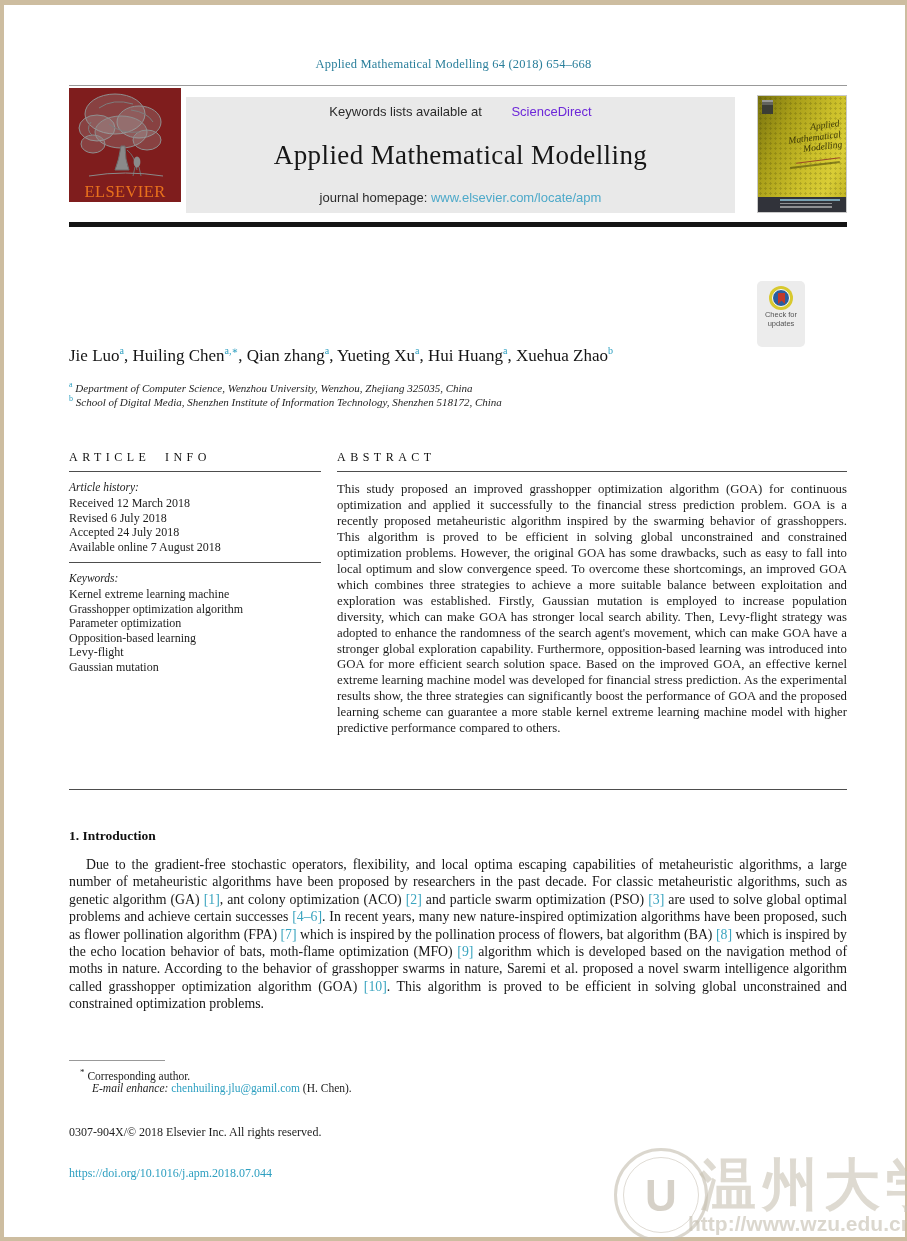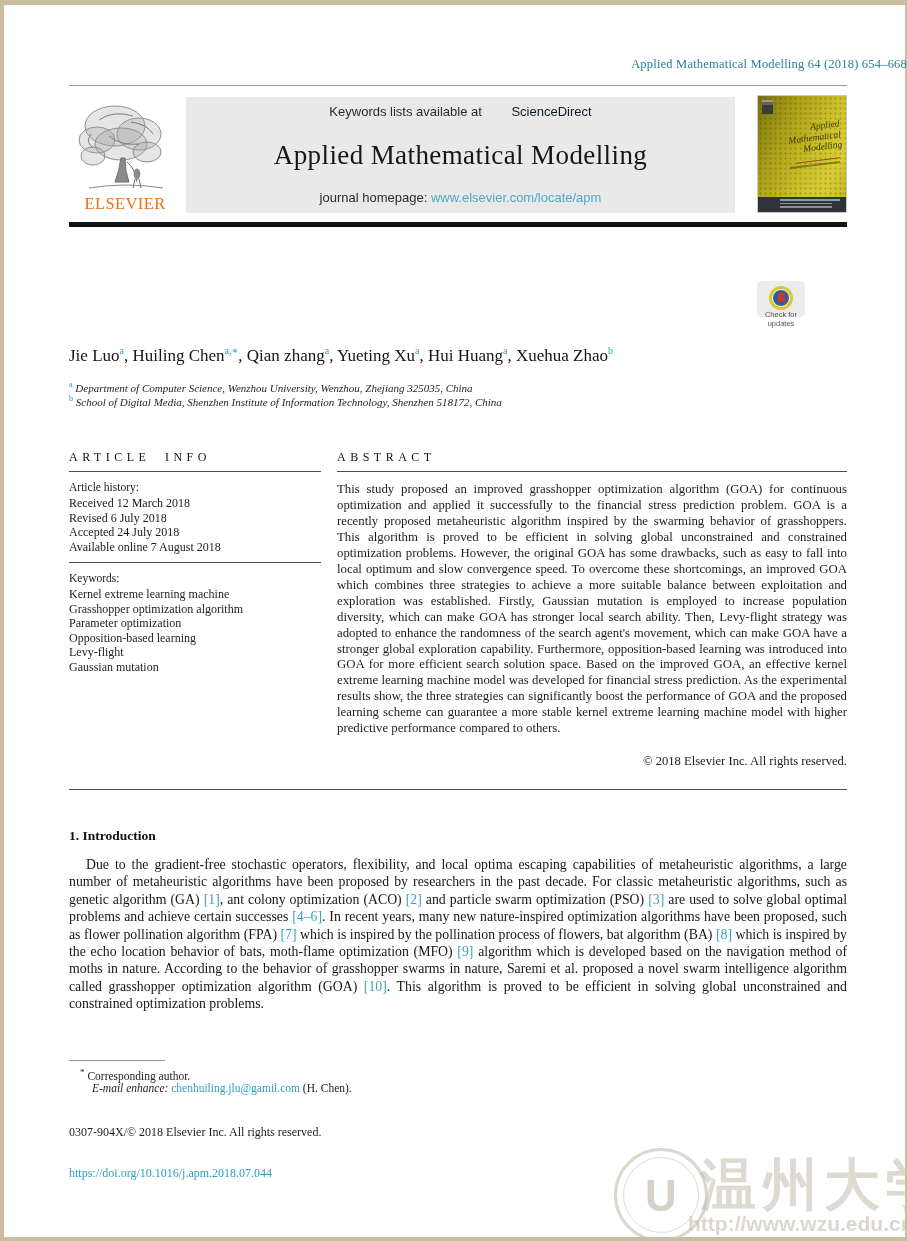--- a/index.html
+++ b/index.html
@@ -3,60 +3,60 @@
 <meta charset="utf-8">
 <style>
   * { margin:0; padding:0; box-sizing:border-box; }
   html,body { width:907px; height:1241px; }
   body { font-family:"Liberation Serif","DejaVu Serif",serif; background:#cdbda0; }
   .page { position:relative; width:907px; height:1241px; background:#cdbda0; overflow:hidden; }
   .sheet { position:absolute; top:5px; left:4px; right:2px; bottom:4px; background:#ffffff; }
   .abs { position:absolute; }
 
   
-  .citation { top:57px; left:0; width:907px; text-align:right; font-size:12.5px; color:#2a7f9b; letter-spacing:.2px; }
+  .citation { top:57px; left:0; width:907px; text-align:center; font-size:12.5px; color:#2a7f9b; letter-spacing:.2px; }
   .rule { background:#999; height:1px; }
   .rule-dark { background:#4d4d4d; height:1px; }
   .rule-thick { background:#141414; height:5px; }
 
   .banner-gray { top:97px; left:186px; width:549px; height:116px; background:#e9e9e9; }
   .contents-line { top:104px; left:186px; width:549px; text-align:center; font-family:"Liberation Sans","DejaVu Sans",sans-serif; font-size:13px; color:#2b2b2b; }
-  .sciencedirect { color:#0f172a; text-decoration:none;margin-left:26px; }
+  .sciencedirect { color:#6d28d9; text-decoration:none;margin-left:26px; }
   .journal-title { top:140px; left:186px; width:549px; text-align:center; font-size:27px; color:#161616; letter-spacing:.4px; }
   .homepage-line { top:190px; left:186px; width:549px; text-align:center; font-family:"Liberation Sans","DejaVu Sans",sans-serif; font-size:13px; color:#2b2b2b; }
   .homepage-url { color:#4da9c9; text-decoration:none; }
 
-  .elsevier-box { top:100px; left:69px; width:112px; height:114px; background:#ffffff; text-align:center; }
+  .elsevier-box { top:88px; left:69px; width:112px; height:114px; background:#7f1d1d; text-align:center; }
   .elsevier-word { position:absolute; bottom:0; left:0; width:112px; font-size:16.5px; color:#e9711c; letter-spacing:.4px; }
 
   .cover { top:95px; left:757px; width:90px; height:118px; background:linear-gradient(115deg,#76710e 0%,#a89e18 28%,#ccc02a 58%,#d9cd36 78%,#bdb022 100%); border:1px solid #c9c9c9; overflow:hidden; }
   .cover-dots { position:absolute; inset:0; background-image:radial-gradient(circle, rgba(40,40,0,.18) 1px, transparent 1.4px); background-size:5px 5px; }
   .cover-title { position:absolute; top:26px; right:5px; width:62px; font-style:italic; font-size:9.5px; line-height:10.5px; color:#3c3806; text-align:right; transform:rotate(-7deg); }
   .cover-redline { position:absolute; top:64px; right:6px; width:44px; height:1px; background:#9c4a28; transform:rotate(-7deg); }
   .cover-sub { position:absolute; top:68px; right:6px; width:50px; height:2px; background:rgba(60,56,6,.5); transform:rotate(-7deg); }
   .cover-band { position:absolute; bottom:0; left:0; width:100%; height:15px; background:#31333a; }
   .cover-band i { display:block; height:1.6px; background:rgba(140,190,210,.8); margin:2px 6px 0 22px; }
   .cover-band i+i { background:rgba(220,220,220,.55); margin-right:14px; }
   .cover-emblem { position:absolute; top:4px; left:4px; width:11px; height:14px; background:#3b3d35; box-shadow:inset 0 2px 0 rgba(255,255,255,.35), inset 0 5px 0 rgba(255,255,255,.2); }
 
   
   .art-title { top:273px; left:69px; width:640px; font-size:23.5px; line-height:29.5px; color:#121212; }
-  .badge { top:281px; left:757px; width:48px; height:36px; background:#ececec; border-radius:5px; text-align:center; cursor:pointer; }
+  .badge { top:281px; left:757px; width:48px; height:66px; background:#ececec; border-radius:5px; text-align:center; cursor:pointer; }
   .badge-circle { position:absolute; top:5px; left:12px; width:24px; height:24px; border-radius:50%; background:#d8c92f; }
   .badge-inner { position:absolute; top:3px; left:3px; width:18px; height:18px; border-radius:50%; background:#2a5d9e; border:1.5px solid #fff; }
   .badge-text { position:absolute; top:30px; left:0; width:48px; font-family:"Liberation Sans","DejaVu Sans",sans-serif; font-size:7.5px; line-height:8.5px; color:#555; }
   .authors { top:345px; left:69px; width:720px; font-size:17px; color:#141414; }
   .authors sup, .teal-sup { color:#2d9fc0; }
   .authors sup { font-size:10px; }
   .affil { left:69px; width:720px; font-size:11px; font-style:italic; color:#1e1e1e; }
   .affil sup { font-size:8px; color:#2d9fc0; font-style:normal; }
 
   
   .col-head { font-size:12px; color:#111; letter-spacing:4.5px; word-spacing:7px; }
-  .info-label { font-size:11.5px; color:#1c1c1c; }
+  .info-label { font-style:italic; font-size:11.5px; color:#1c1c1c; }
   .info-line { font-size:12px; color:#1c1c1c; line-height:14.6px; }
   .abstract-text { text-align:justify; font-size:12.8px; line-height:15.95px; color:#1c1c1c; }
   .abstract-copy { text-align:right; font-size:12.6px; color:#1c1c1c; }
 
   
   .sec-head { font-size:13.5px; font-weight:bold; color:#111; }
   .body-par { text-align:justify; font-size:13.8px; line-height:17.4px; color:#161616; text-indent:17px; }
   .cite { color:#3aa4bf; cursor:pointer; }
 
   
@@ -167,21 +167,20 @@
     <div class="info-line">Grasshopper optimization algorithm</div>
     <div class="info-line">Parameter optimization</div>
     <div class="info-line">Opposition-based learning</div>
     <div class="info-line">Levy-flight</div>
     <div class="info-line">Gaussian mutation</div>
   </div>
 
   <div class="abs col-head" style="top:450px; left:337px;">ABSTRACT</div>
   <div class="abs rule-dark" style="top:471px; left:337px; width:510px;"></div>
   <div class="abs abstract-text" style="top:482px; left:337px; width:510px;">This study proposed an improved grasshopper optimization algorithm (GOA) for continuous optimization and applied it successfully to the financial stress prediction problem. GOA is a recently proposed metaheuristic algorithm inspired by the swarming behavior of grasshoppers. This algorithm is proved to be efficient in solving global unconstrained and constrained optimization problems. However, the original GOA has some drawbacks, such as easy to fall into local optimum and slow convergence speed. To overcome these shortcomings, an improved GOA which combines three strategies to achieve a more suitable balance between exploitation and exploration was established. Firstly, Gaussian mutation is employed to increase population diversity, which can make GOA has stronger local search ability. Then, Levy-flight strategy was adopted to enhance the randomness of the search agent's movement, which can make GOA have a stronger global exploration capability. Furthermore, opposition-based learning was introduced into GOA for more efficient search solution space. Based on the improved GOA, an effective kernel extreme learning machine model was developed for financial stress prediction. As the experimental results show, the three strategies can significantly boost the performance of GOA and the proposed learning scheme can guarantee a more stable kernel extreme learning machine model with higher predictive performance compared to others.</div>
-  <div class="abs abstract-copy" style="top:754px; left:337px; width:510px;">© 2018 Elsevier Inc. All rights reserved.</div>
 
   <div class="abs rule-dark" style="top:789px; left:69px; width:778px;"></div>
 
   <div class="abs sec-head" style="top:828px; left:69px;">1. Introduction</div>
   <div class="abs body-par" style="top:856px; left:69px; width:778px;"><span>Due to the gradient-free stochastic operators, flexibility, and local optima escaping capabilities of metaheuristic algorithms, a large number of metaheuristic algorithms have been proposed by researchers in the past decade. For classic metaheuristic algorithms, such as genetic algorithm (GA) </span><span class="cite">[1]</span><span>, ant colony optimization (ACO) </span><span class="cite">[2]</span><span> and particle swarm optimization (PSO) </span><span class="cite">[3]</span><span> are used to solve global optimal problems and achieve certain successes </span><span class="cite">[4–6]</span><span>. In recent years, many new nature-inspired optimization algorithms have been proposed, such as flower pollination algorithm (FPA) </span><span class="cite">[7]</span><span> which is inspired by the pollination process of flowers, bat algorithm (BA) </span><span class="cite">[8]</span><span> which is inspired by the echo location behavior of bats, moth-flame optimization (MFO) </span><span class="cite">[9]</span><span> algorithm which is developed based on the navigation method of moths in nature. According to the behavior of grasshopper swarms in nature, Saremi et al. proposed a novel swarm intelligence algorithm called grasshopper optimization algorithm (GOA) </span><span class="cite">[10]</span><span>. This algorithm is proved to be efficient in solving global unconstrained and constrained optimization problems.</span></div>
 
   <div class="abs rule" style="top:1060px; left:69px; width:96px;"></div>
   <div class="abs fn" style="top:1067px;"><span class="fn-star">*</span><span> Corresponding author.</span></div>
   <div class="abs fn" style="top:1082px; left:92px;"><span class="fn-em">E-mail enhance: </span><a class="link">chenhuiling.jlu@gamil.com</a><span> (H. Chen).</span></div>
   <a class="abs link doi">https://doi.org/10.1016/j.apm.2018.07.044</a>

